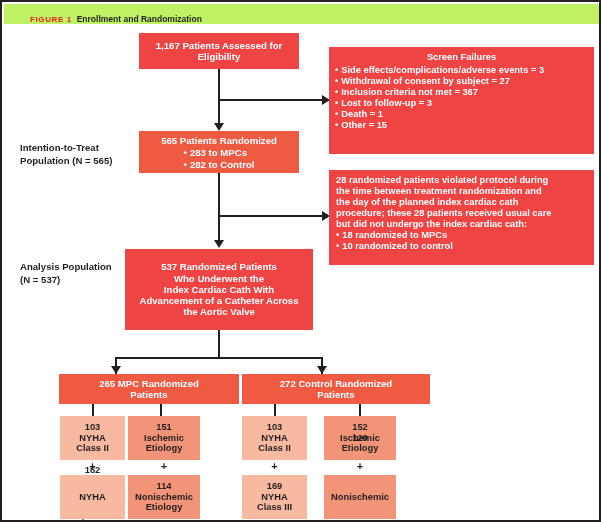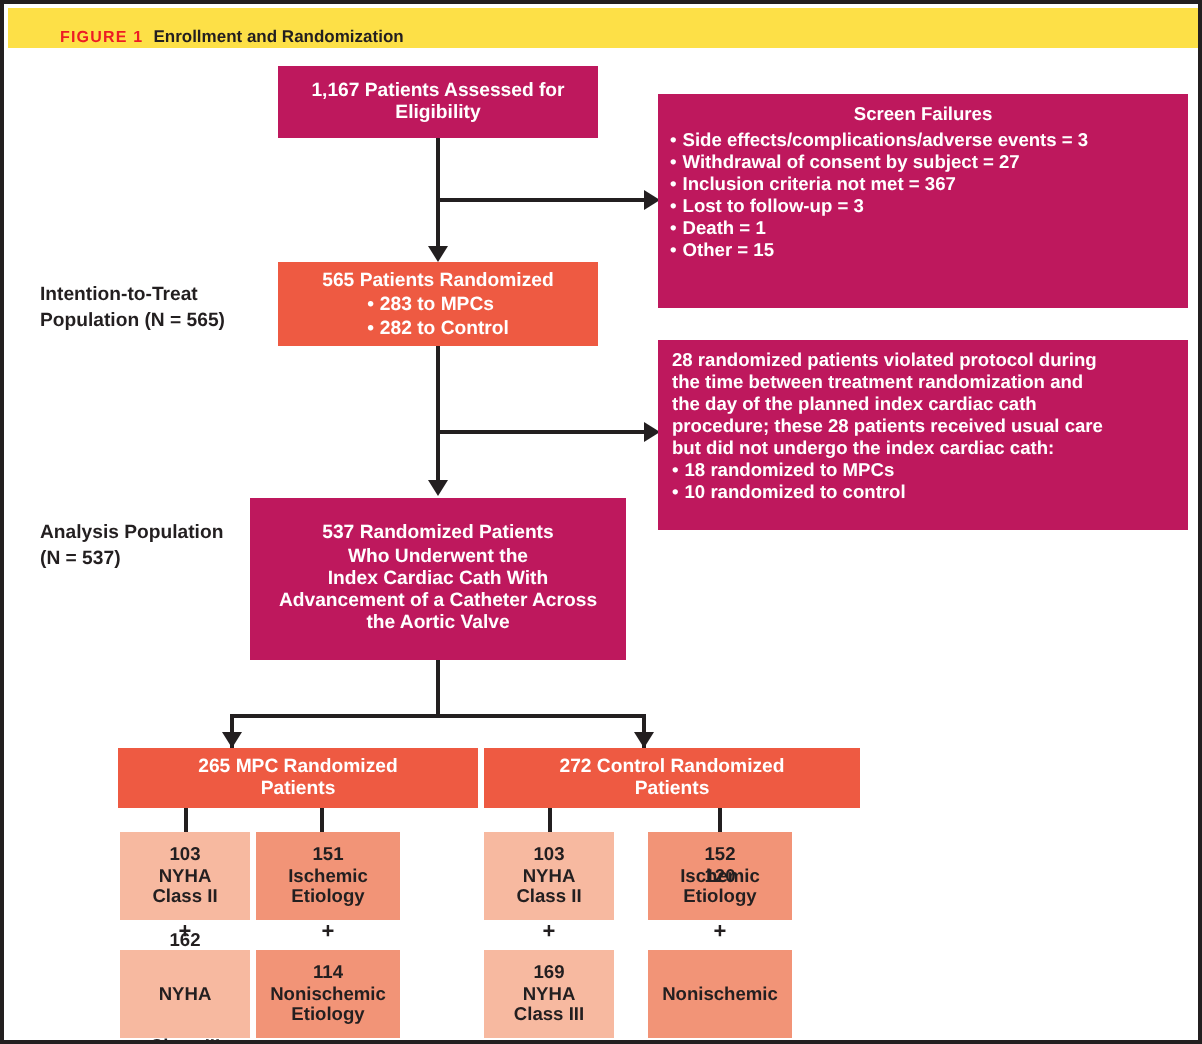--- a/index.html
+++ b/index.html
@@ -18,21 +18,21 @@
     border: 2px solid #231f20;
     background: #ffffff;
     overflow: hidden;
   }
   #figure-header {
     position: absolute;
     left: 2px;
     top: 2px;
     width: 597px;
     height: 20px;
-    background: #fde047;
+    background: #bef264;
     box-sizing: border-box;
   }
   #figure-header .hdr-inner {
     position: absolute;
     left: 26px;
     top: 4px;
     white-space: nowrap;
   }
   .fig-label {
     color: #ed1c24;
@@ -53,21 +53,21 @@
     display: flex;
     flex-direction: column;
     justify-content: center;
     color: #ffffff;
     font-weight: bold;
     line-height: 1.18;
   }
   .box.center { align-items: center; text-align: center; }
   .box.leftal { align-items: flex-start; text-align: left; }
 
-  .blue { background: #be185d; }
+  .blue { background: #ef4444; }
   .red  { background: #ee5a42; }
   .salmon-light { background: #f7b9a0; color: #231f20; }
   .salmon-dark  { background: #f29477; color: #231f20; }
 
   .side-label {
     position: absolute;
     color: #231f20;
     font-size: 9.6px;
     font-weight: bold;
     line-height: 1.32;

